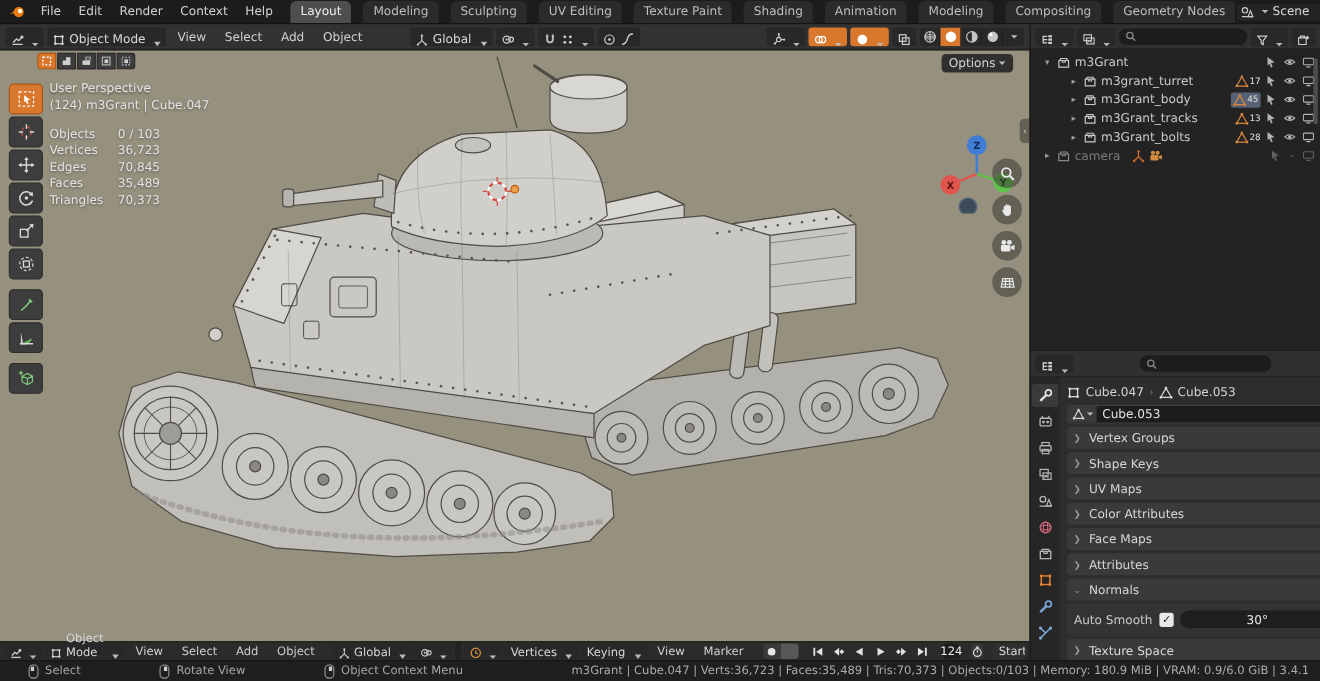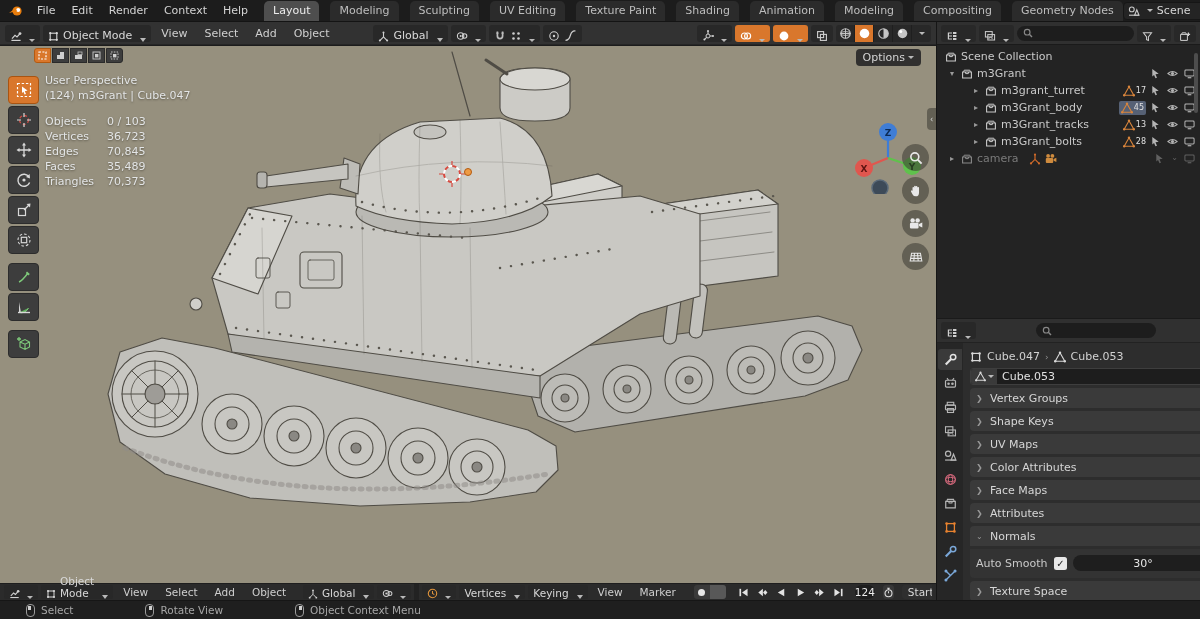--- a/index.html
+++ b/index.html
@@ -104,21 +104,21 @@
 .crumb{display:flex;align-items:center;gap:5px;height:20px;color:#d2d2d2}
 .crumb .sep{color:#8f8f8f;font-size:9px}
 .namefield{height:19px;background:#1d1d1d;border:1px solid #3e3e3e;border-radius:3px;display:flex;align-items:center;gap:5px;overflow:hidden}
 .namefield .sub{width:26px;height:100%;background:#3a3a3a;display:flex;align-items:center;justify-content:center;gap:2px;flex:none}
 .namefield .nval{color:#e2e2e2;margin-right:auto}
 .panel{background:#3a3a3a;border-radius:4px;height:20px;display:flex;align-items:center;padding:0 6px;gap:6px;color:#d6d6d6;flex:none}
 .panel .chev{color:#999;font-size:8px;width:8px}
 .panel .dots{margin-left:auto;color:#8b8b8b;font-size:7px;letter-spacing:1px;line-height:3px}
 .panel-open{background:#3a3a3a;border-radius:4px 4px 0 0}
 .panel-body{background:#333333;border-radius:0 0 4px 4px;padding:6px 6px 7px;display:flex;align-items:center;gap:6px;flex:none}
-.panel-body .lbl{width:72px;text-align:left;color:#c9c9c9}
+.panel-body .lbl{width:72px;text-align:center;color:#c9c9c9}
 .checkbox{width:13px;height:13px;background:#e8e8e8;border-radius:2.5px;display:flex;align-items:center;justify-content:center;color:#222;font-size:10px;font-weight:bold;flex:none}
 .slider{flex:1;height:16px;background:#1e1e1e;border-radius:8px;display:flex;align-items:center;justify-content:center;color:#e6e6e6}
 .adot{width:4px;height:4px;border-radius:50%;background:#cfcfcf;flex:none}
 </style>
 </head>
 <body>
 
 <svg width="0" height="0" style="position:absolute" aria-hidden="true">
 <defs>
 <symbol id="s-cursor" viewBox="0 0 12 12">
@@ -853,20 +853,21 @@
         <i></i>
       </span>
     <span>Rotate View</span>
   </div>
   <div class="hint hint3">
     <span class="mouse r">
         <i></i>
       </span>
     <span>Object Context Menu</span>
   </div>
+  <div class="sb-right">m3Grant | Cube.047 | Verts:36,723 | Faces:35,489 | Tris:70,373 | Objects:0/103 | Memory: 180.9 MiB | VRAM: 0.9/6.0 GiB | 3.4.1</div>
 </div>
 
 <div class="out-header">
   <div class="hbtn">
     <svg class="i" width="12" height="12" style="color:#cfcfcf">
         <use href="#s-tree"></use>
       </svg>
       <span class="caret sm"></span>
   </div>
   <div class="hbtn">
@@ -888,26 +889,20 @@
       <span class="caret sm"></span>
   </div>
   <div class="hbtn">
     <svg class="i" width="12" height="12" style="color:#cfcfcf">
         <use href="#s-newcoll"></use>
       </svg>
   </div>
 </div>
 
 <div class="outliner">
-  <div class="orow" style="padding-left:8px">
-    <svg class="i" width="12" height="12" style="color:#c9c9c9">
-        <use href="#s-box"></use>
-      </svg>
-    <span class="nm">Scene Collection</span>
-  </div>
   <div class="orow" style="padding-left:10px">
     <span class="tri">▾</span>
     <svg class="i" width="12" height="12" style="color:#c9c9c9">
         <use href="#s-box"></use>
       </svg>
     <span class="nm">m3Grant</span>
     <span class="vis">
       <svg class="i" width="11" height="11">
           <use href="#s-cursor"></use>
         </svg>

